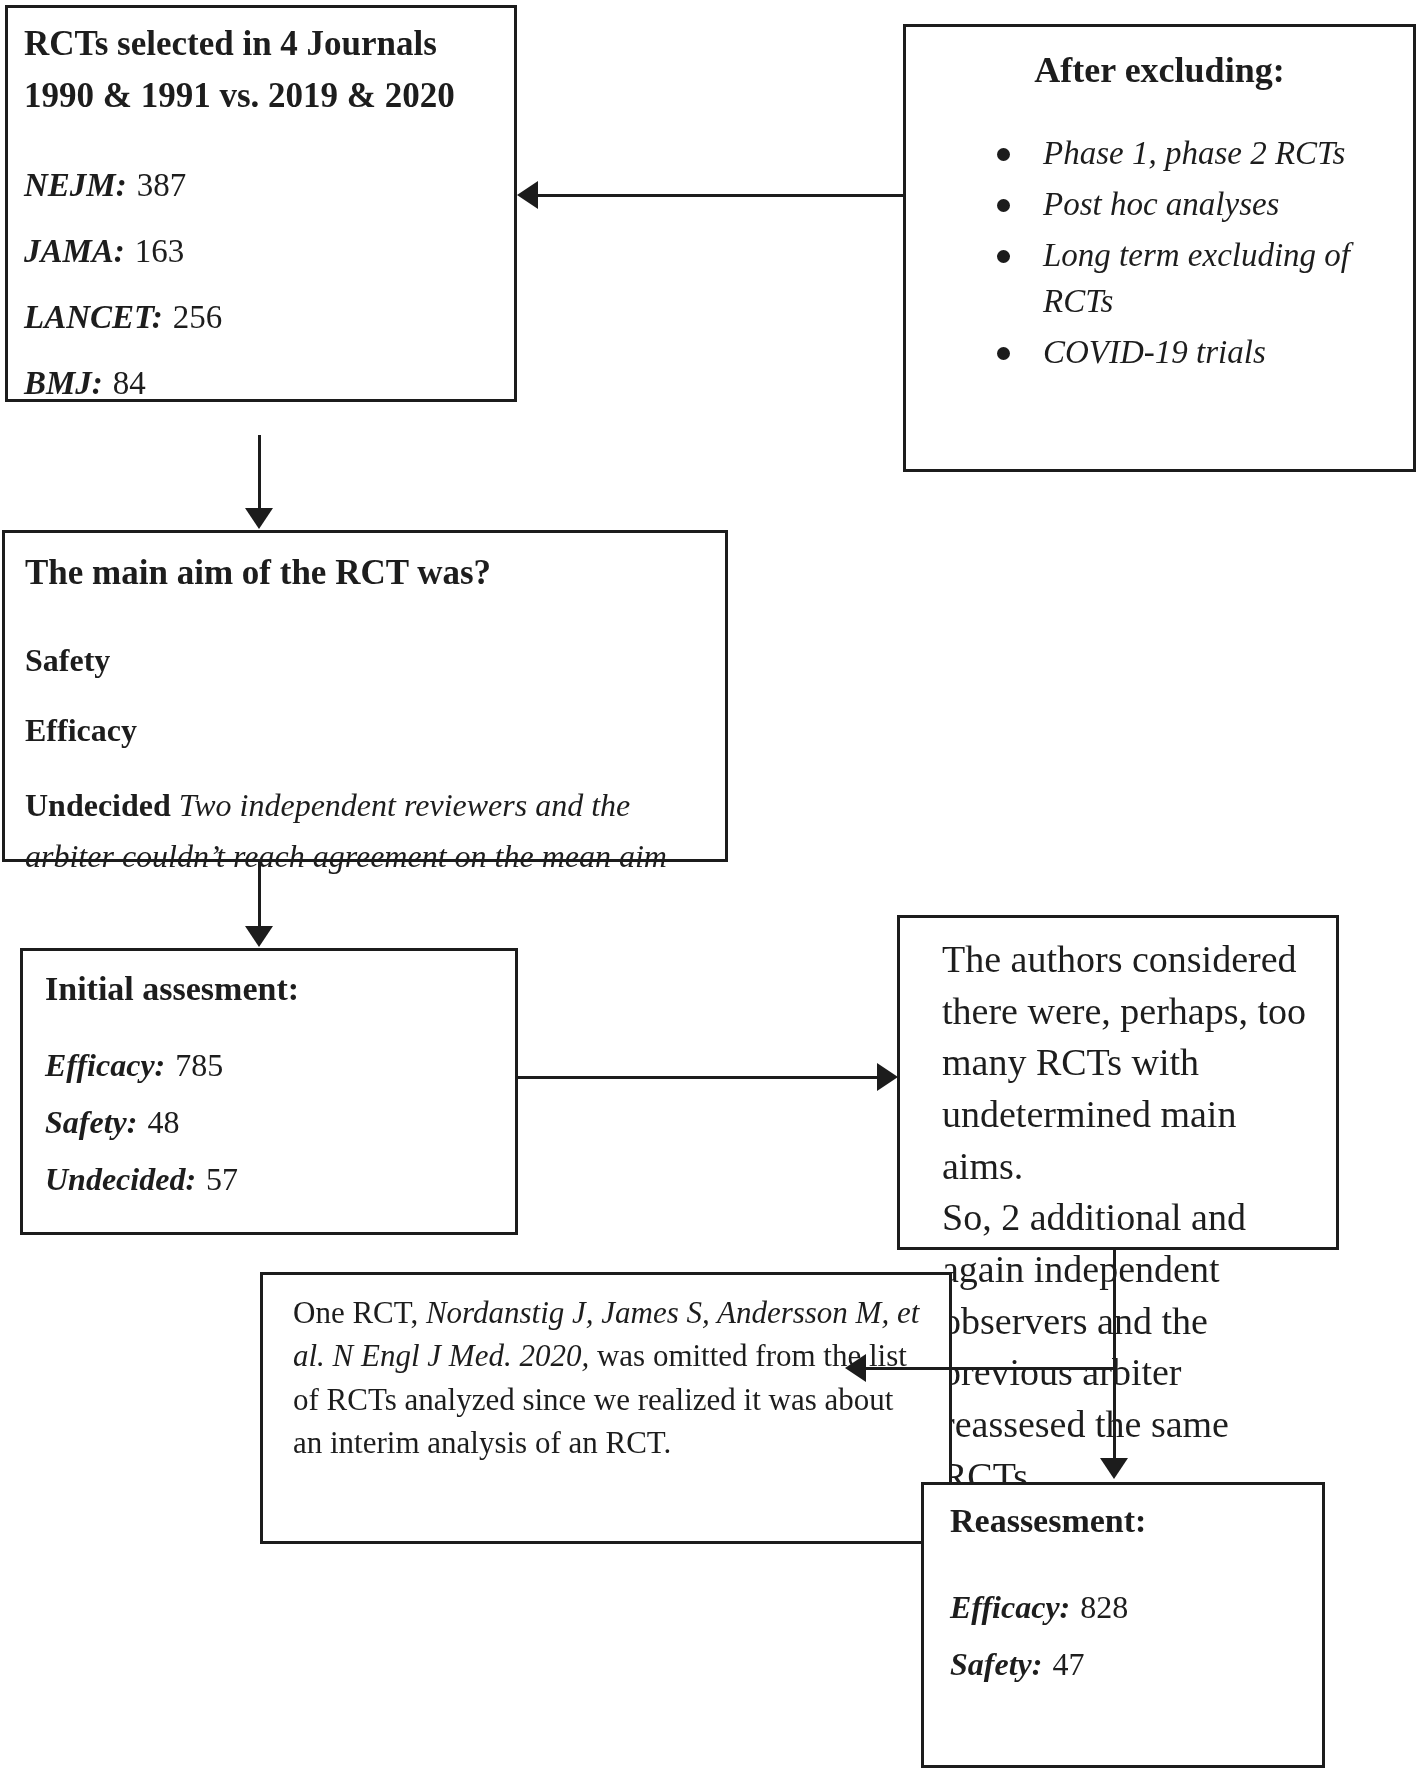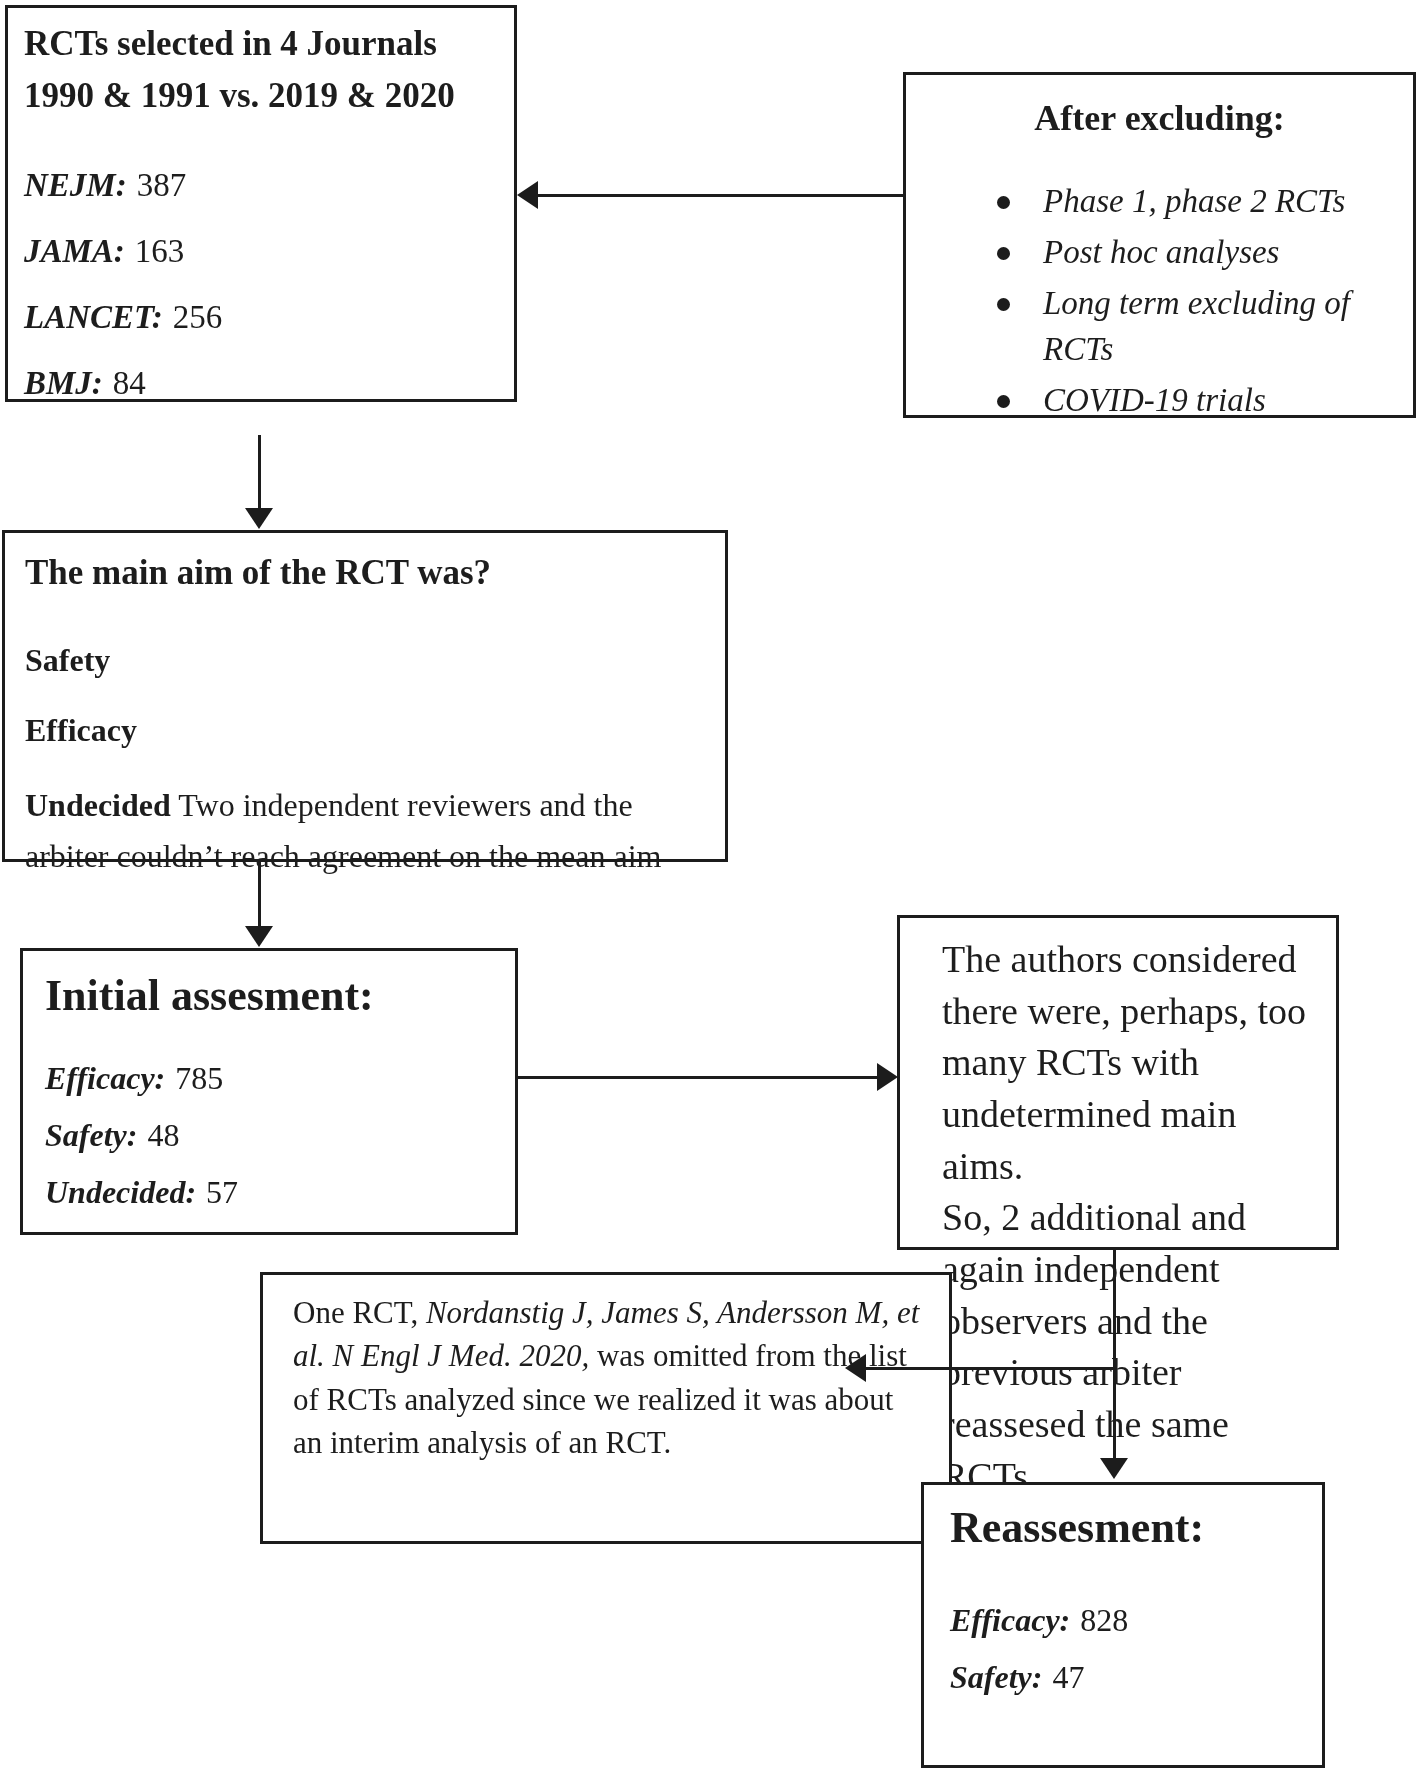--- a/index.html
+++ b/index.html
@@ -12,30 +12,30 @@
     overflow:hidden;
   }
   .fbox{
     position:absolute;
     background:#ffffff;
     border:3px solid #1c1c1c;
     box-sizing:border-box;
   }
   
   #box-selected{left:5px;top:5px;width:512px;height:397px;padding:10px 14px 0 16px;}
-  #box-excluding{left:903px;top:24px;width:513px;height:346px;padding:20px 10px 0 10px;margin-top:48px;}
+  #box-excluding{left:903px;top:24px;width:513px;height:448px;padding:20px 10px 0 10px;}
   #box-aim{left:2px;top:530px;width:726px;height:332px;padding:14px 20px 0 20px;}
   #box-initial{left:20px;top:948px;width:498px;height:287px;padding:16px 18px 0 22px;}
   #box-authors{left:897px;top:915px;width:442px;height:335px;padding:16px 16px 0 42px;}
   #box-omitted{left:260px;top:1272px;width:692px;height:272px;padding:16px 20px 0 30px;}
   #box-reassessment{left:921px;top:1482px;width:404px;height:286px;padding:14px 14px 0 26px;}
 
   
   .title-lg{font-size:35px;font-weight:bold;line-height:1.48;}
-  .title-md{font-size:44px;font-weight:bold;line-height:1.3;}
+  .title-md{font-size:34px;font-weight:bold;line-height:1.3;}
   .stat-list{margin-top:30px;font-size:33px;}
   .stat-row{line-height:2.0;}
   .stat-label{font-weight:bold;margin-right:10px;font-style:italic;}
   .stat-value{font-weight:normal;}
 
   #box-excluding .title-md{text-align:center;font-size:36px;}
   .bullet-list{
     margin:36px 0 0 0;
     padding:0 0 0 127px;
     list-style:none;
@@ -45,21 +45,21 @@
   .bullet-list li::before{
     content:"";
     position:absolute;left:-46px;top:18px;
     width:13px;height:13px;border-radius:50%;background:#1c1c1c;
   }
 
   #box-aim .aim-options{margin-top:26px;font-size:32px;}
   #box-aim .aim-option{font-weight:bold;line-height:2.2;}
   #box-aim .aim-undecided{font-size:32px;line-height:1.62;margin-top:14px;}
   #box-aim .aim-undecided .u-label{font-weight:bold;}
-  #box-aim .aim-undecided .u-note{}
+  #box-aim .aim-undecided .u-note{font-style:italic;}
 
   #box-initial .stat-list, #box-reassessment .stat-list{margin-top:26px;font-size:32px;}
   #box-initial .stat-row, #box-reassessment .stat-row{line-height:1.78;}
   #box-reassessment .stat-list{margin-top:36px;}
 
   .note-text{font-size:38px;line-height:1.36;}
   #box-omitted .note-text{font-size:31px;line-height:1.4;}
   .cite-italic{font-style:italic;}
 
   

